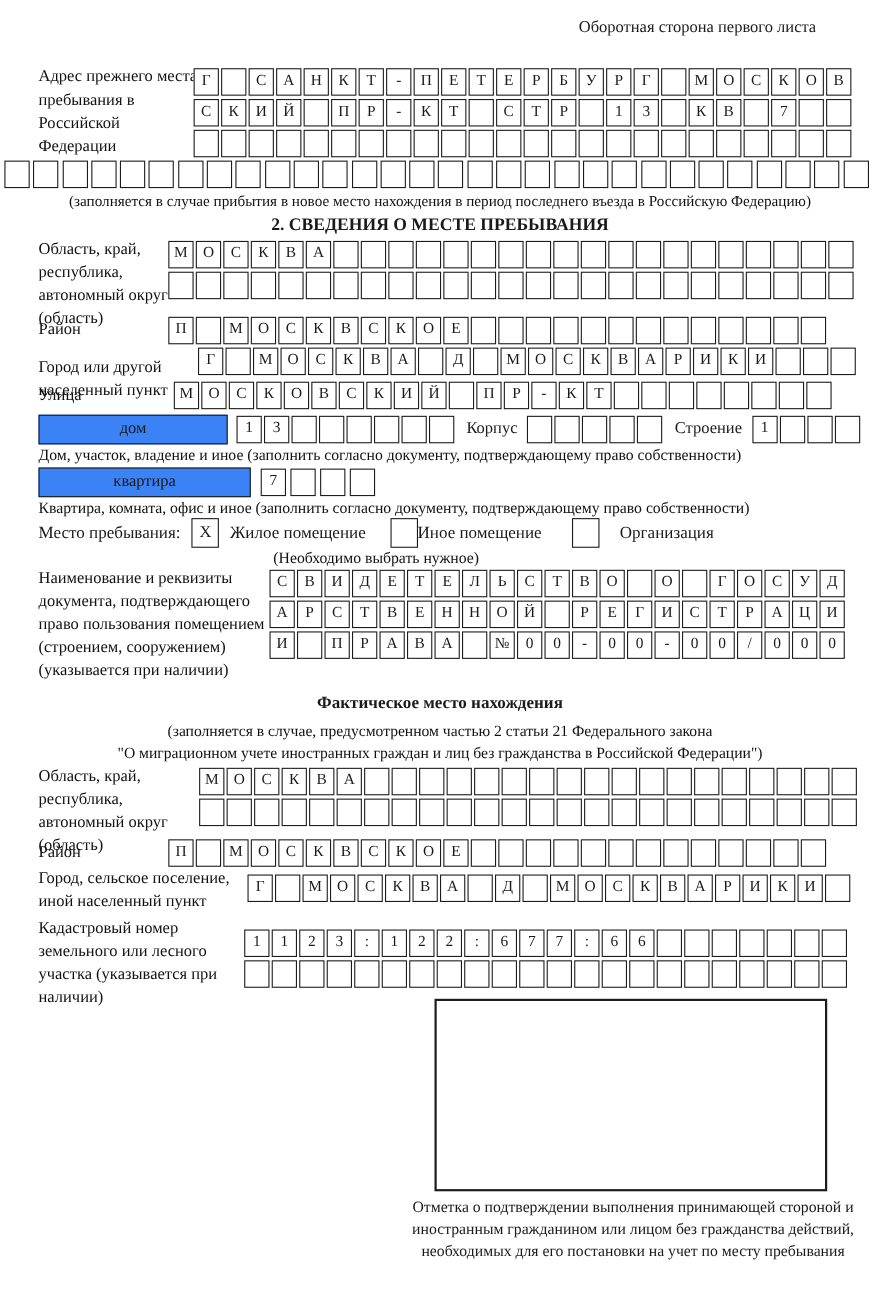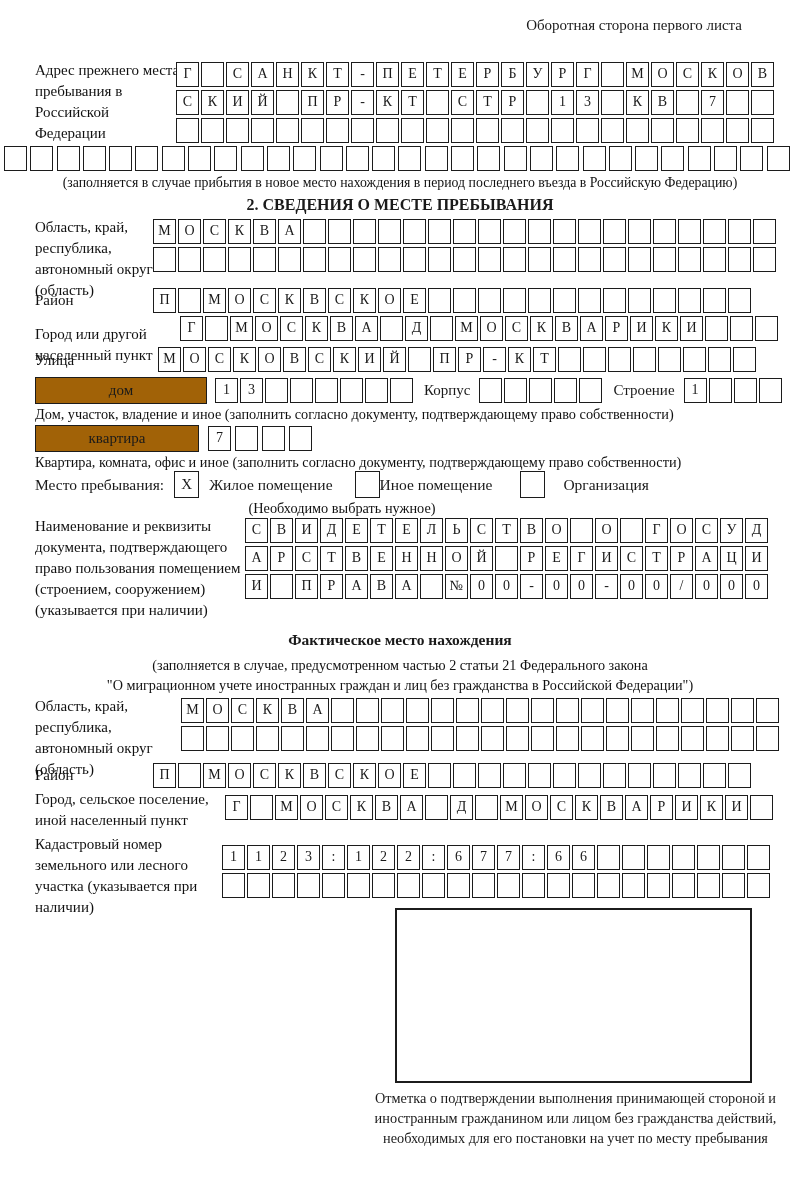--- a/index.html
+++ b/index.html
@@ -24,21 +24,21 @@
     box-sizing:border-box; flex:none;
     width:23px; height:25px; margin-right:2px;
     border:1.7px solid #1c1c1c; background:#fff;
     font-size:14px; line-height:21px; text-align:center;
   }
   .cellrow-wide .cell { margin-right:3.3px; }
   .cells-spaced .cell { margin-right:4px; }
   .flexrow { display:flex; align-items:center; }
   .labelbox {
     box-sizing:border-box; flex:none; height:27px;
-    border:1.8px solid #1c1c1c; background:#a16207;
+    border:1.8px solid #1c1c1c; background:#3b82f6;
     display:flex; align-items:center; justify-content:center;
     font-size:15px;
   }
   .inline-label { font-size:15px; margin:0 9px; white-space:nowrap; }
   .checkbox {
     box-sizing:border-box; flex:none; width:25px; height:27px;
     border:1.7px solid #1c1c1c; background:#fff;
     font-size:15px; line-height:24px; text-align:center;
   }
   .opt-label { font-size:15.5px; white-space:nowrap; }
@@ -333,21 +333,21 @@
     <div class="cellrow">
         <span class="cell">1</span>
         <span class="cell"></span>
         <span class="cell"></span>
         <span class="cell"></span>
       </div>
   </div>
   <div class="abs caption" style="left:35px; top:406px; font-size:14.3px;">Дом, участок, владение и иное (заполнить согласно документу, подтверждающему право собственности)</div>
 
   <div class="abs flexrow" style="left:35px; top:425px;">
-    <div class="labelbox" style="width:164px;">квартира</div>
+    <div class="labelbox" style="width:193px;">квартира</div>
     <div class="cellrow cells-spaced" style="margin-left:9px;">
         <span class="cell">7</span>
         <span class="cell"></span>
         <span class="cell"></span>
         <span class="cell"></span>
       </div>
   </div>
   <div class="abs caption" style="left:35px; top:454px; font-size:14.3px;">Квартира, комната, офис и иное (заполнить согласно документу, подтверждающему право собственности)</div>
 
   <div class="abs flexrow" style="left:35px; top:471px;">

